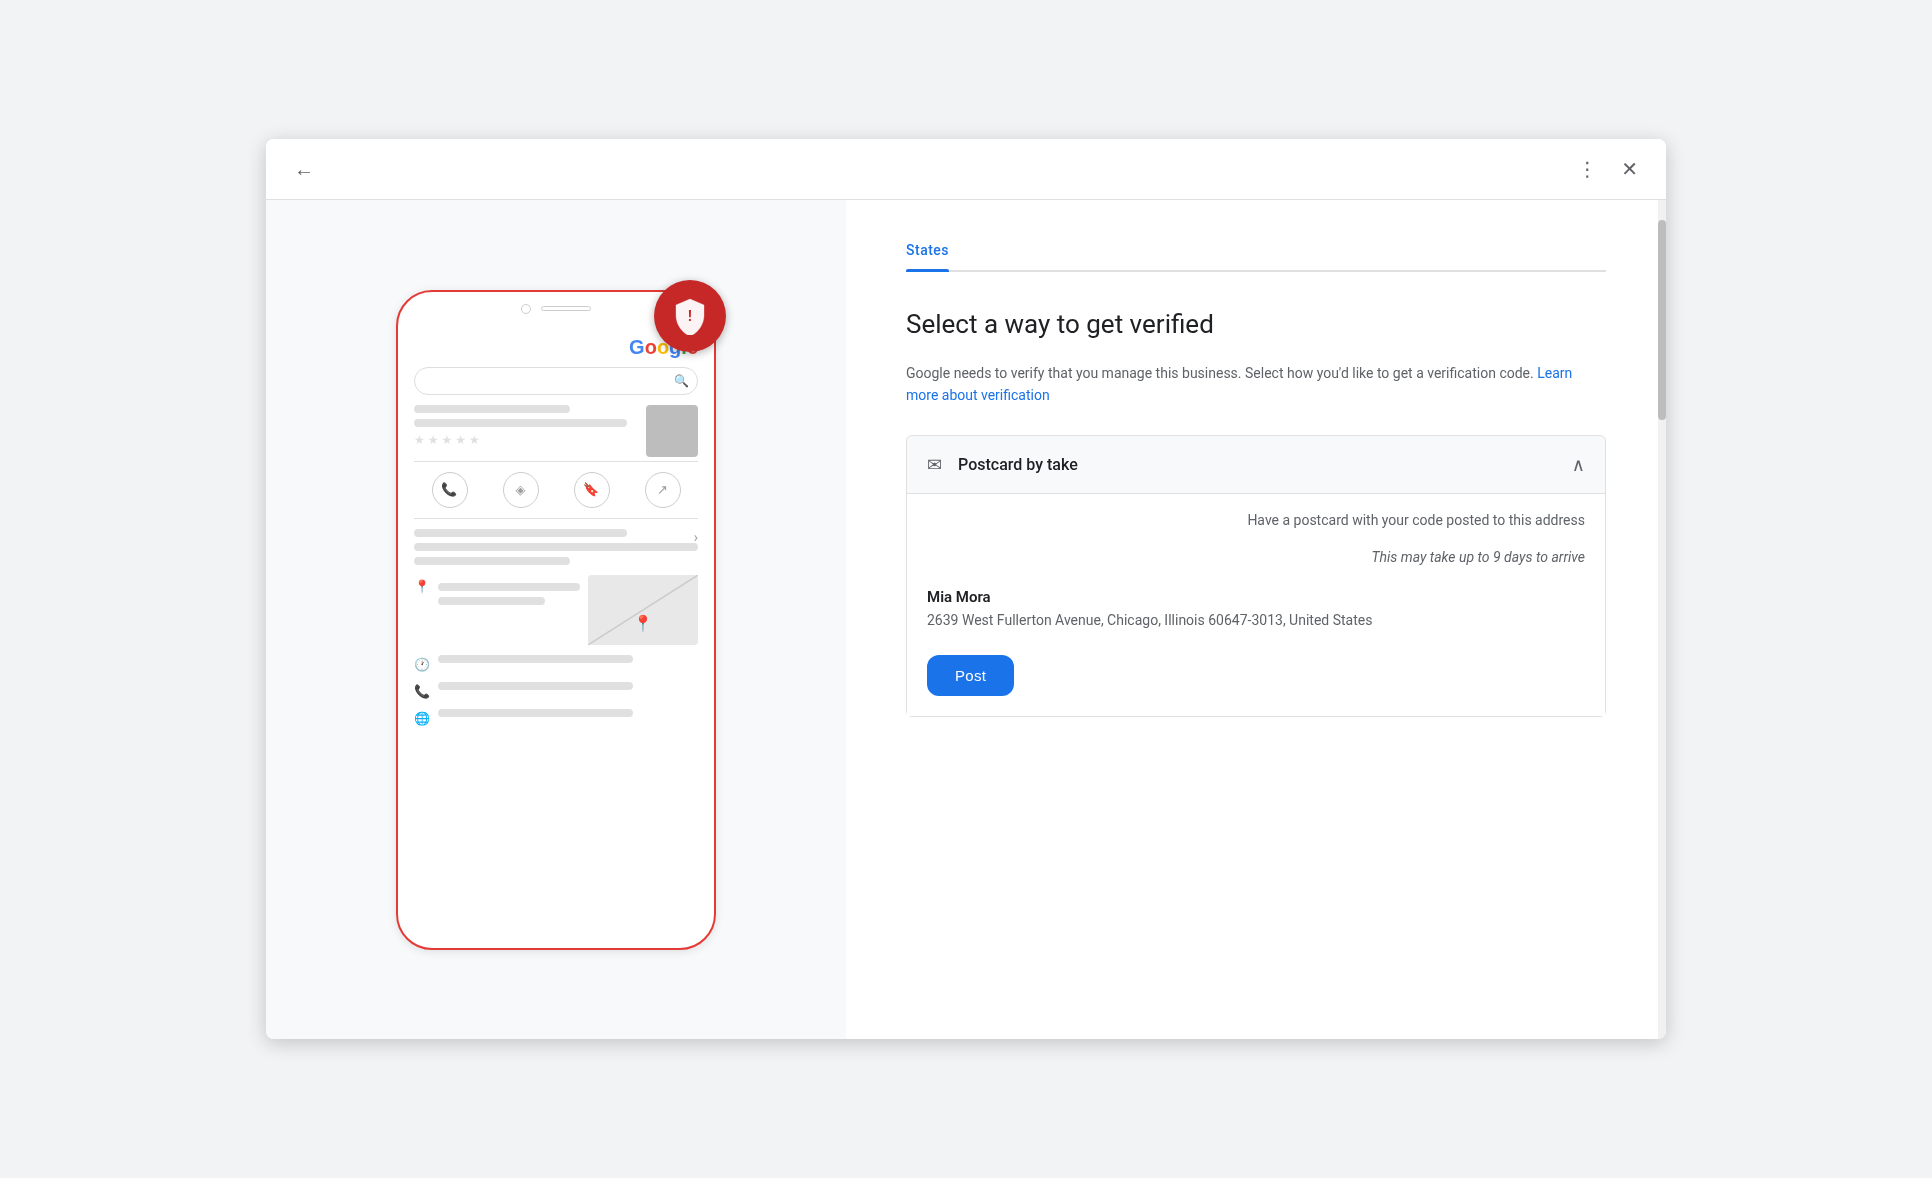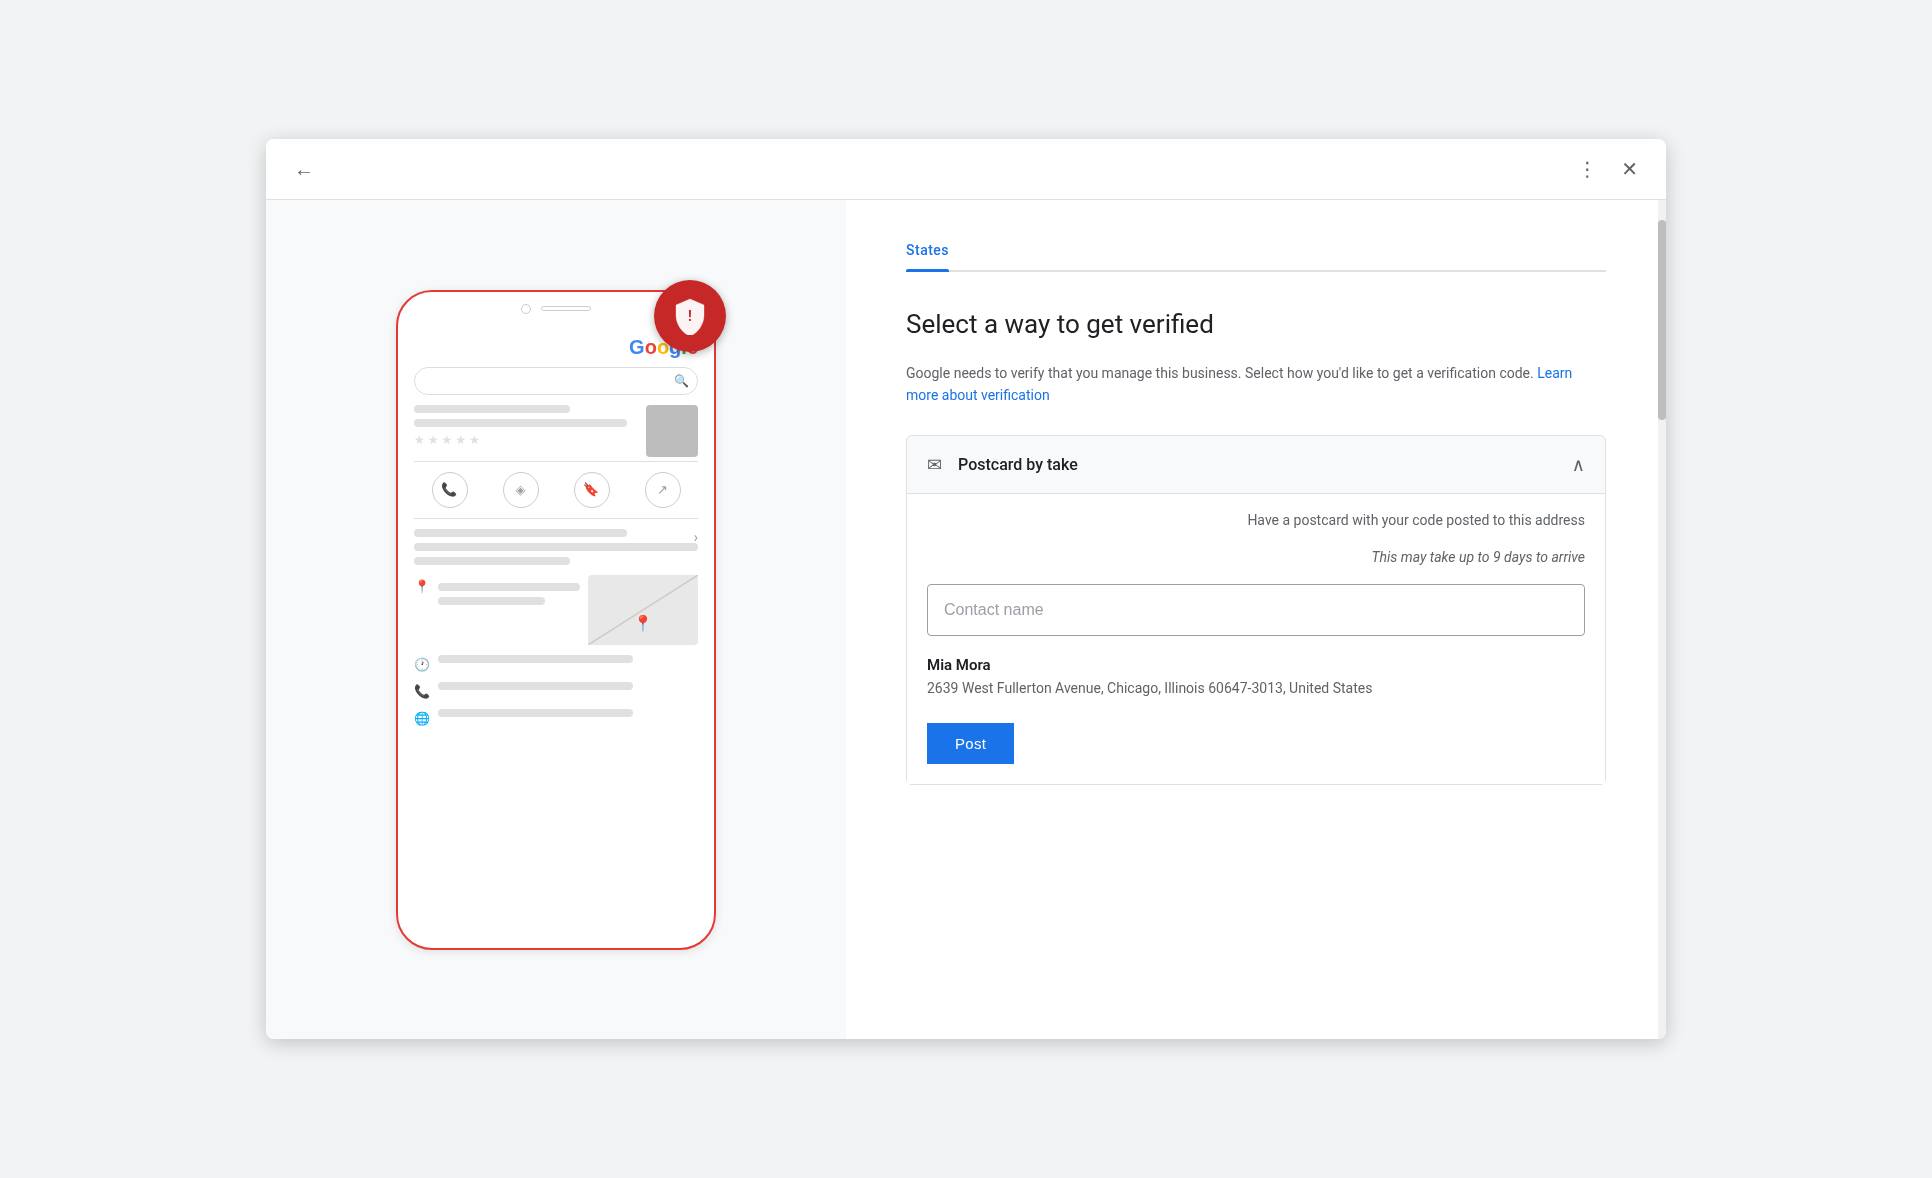--- a/index.html
+++ b/index.html
@@ -368,21 +368,21 @@
     .address-text {
       font-size: 14px;
       color: #5f6368;
       line-height: 1.5;
     }
     .post-btn {
       margin-top: 24px;
       background: #1a73e8;
       color: #fff;
       border: none;
-      border-radius: 0;
+      border-radius: 12px;
       padding: 12px 28px;
       font-size: 15px;
       font-weight: 500;
       cursor: pointer;
       letter-spacing: 0.3px;
     }
   </style>
 </head>
 <body>
 
@@ -518,21 +518,20 @@
 
       <div class="option-card">
         <div class="option-header">
           <span class="option-icon">✉</span>
           <span class="option-label">Postcard by take</span>
           <span class="chevron-up">∧</span>
         </div>
         <div class="option-body">
           <div class="option-desc">Have a postcard with your code posted to this address</div>
           <div class="option-desc option-desc-italic">This may take up to 9 days to arrive</div>
-          <input type="text" class="contact-input" placeholder="Contact name" style="">
           <div class="address-section">
             <div class="address-name">Mia Mora</div>
             <div class="address-text">2639 West Fullerton Avenue, Chicago, Illinois 60647-3013, United States</div>
           </div>
           <button class="post-btn">Post</button>
         </div>
       </div>
 
       <div class="scrollbar-track">
         <div class="scrollbar-thumb"></div>

